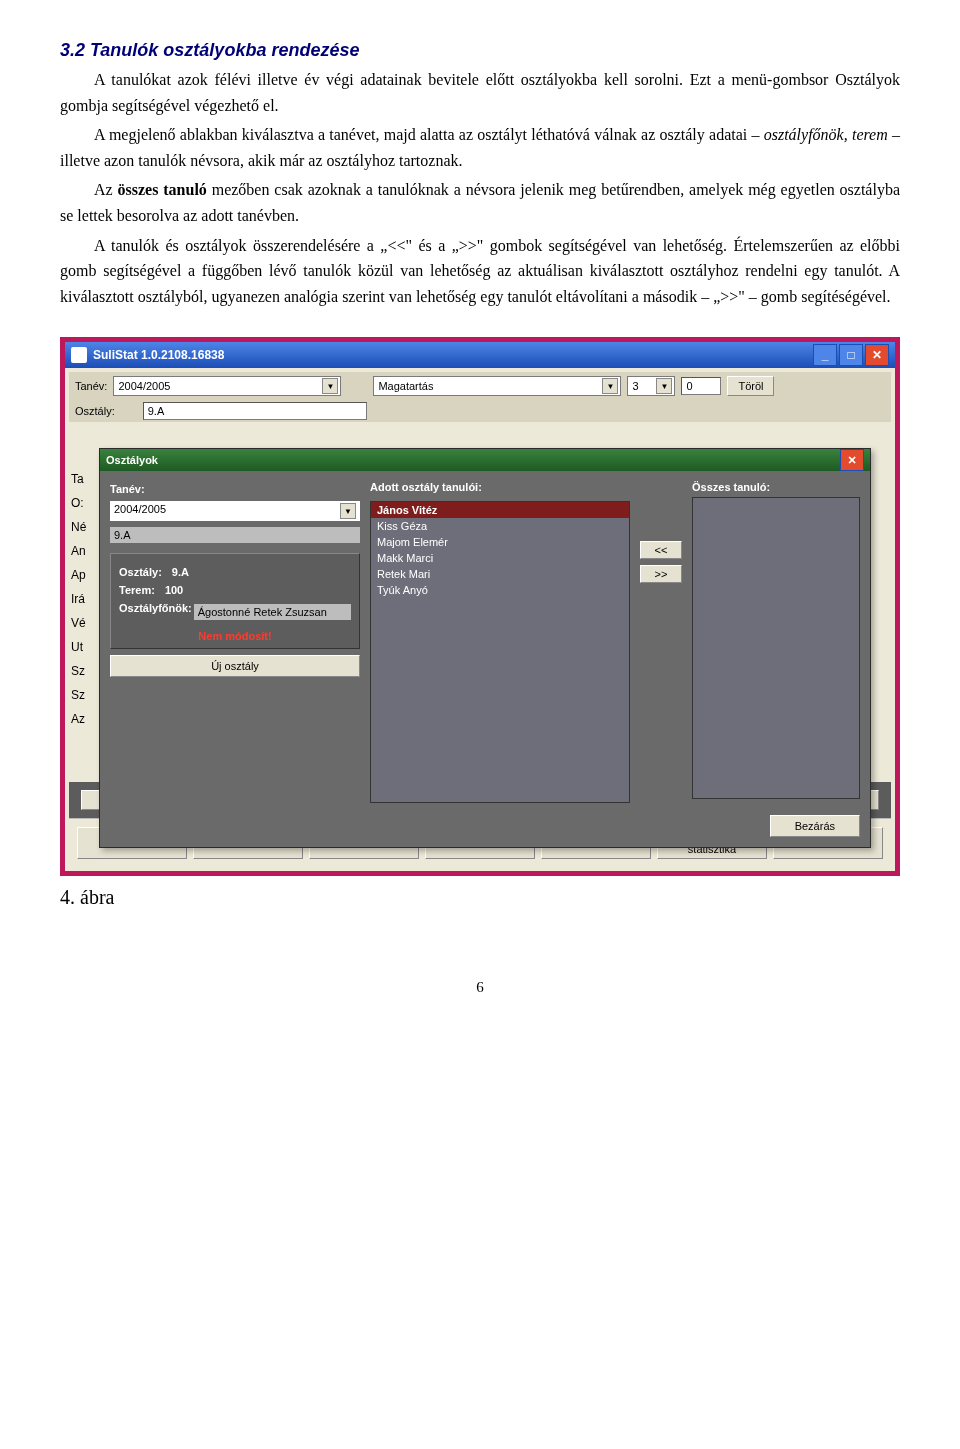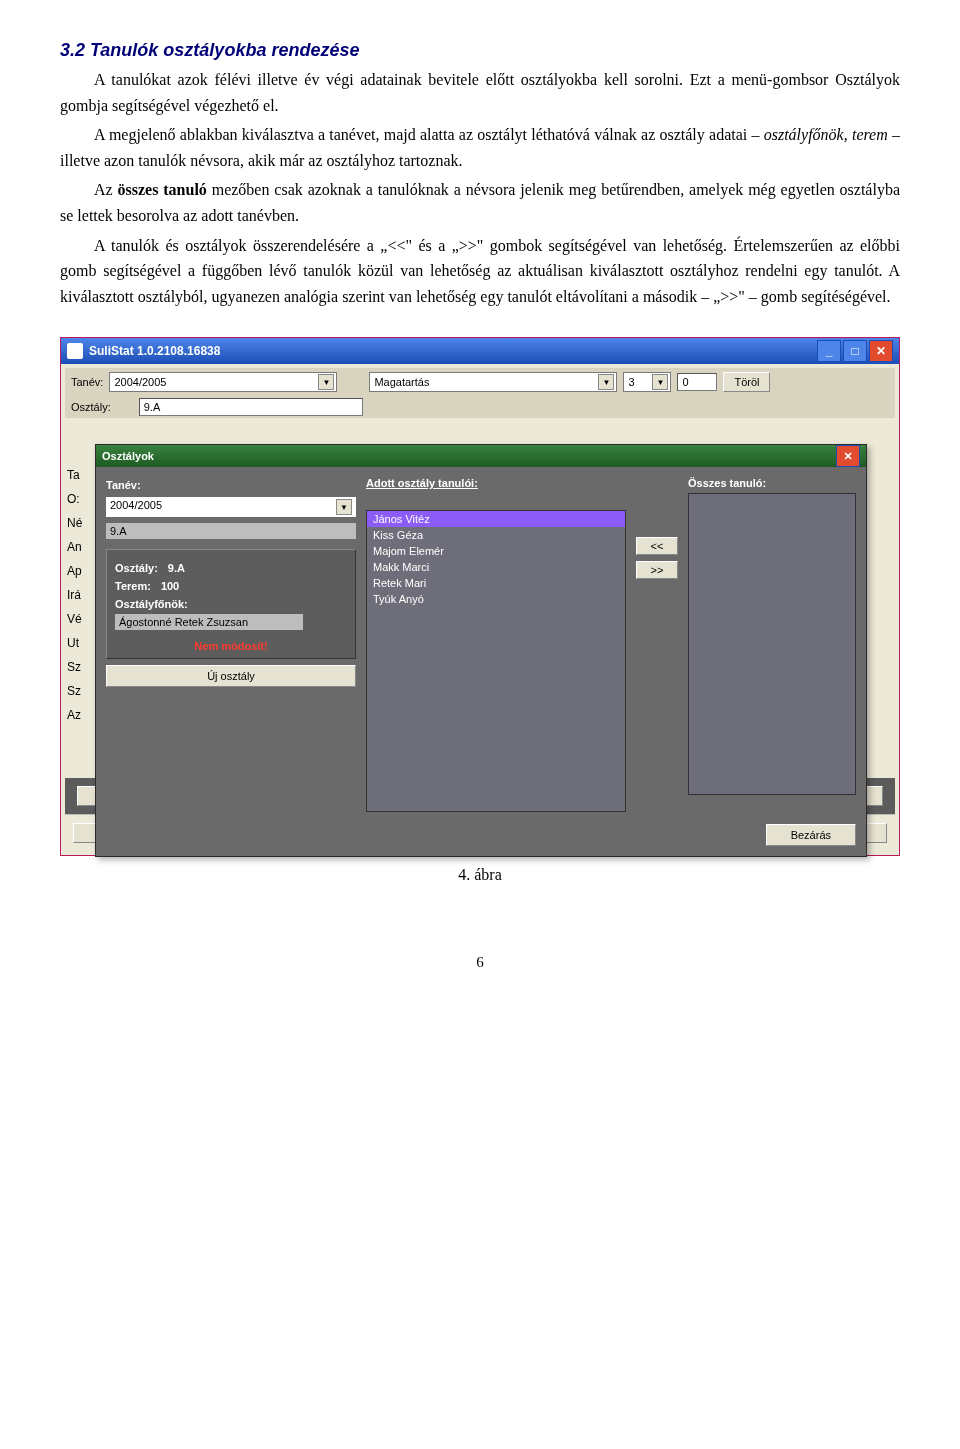--- a/index.html
+++ b/index.html
@@ -25,21 +25,21 @@
     line-height: 1.6;
     margin: 0 0 4px 0;
   }
   .indent { text-indent: 34px; }
   b { font-weight: bold; }
   i { }
 
   
   .shot {
     margin-top: 28px;
-    border: 1px solid #be185d;
+    border: 5px solid #be185d;
     background: #ece9d8;
     font-family: Tahoma, Arial, sans-serif;
     font-size: 11px;
     color: #000;
     position: relative;
   }
   .titlebar {
     background: linear-gradient(#4e85e8, #1b4db6);
     color: #fff;
     height: 26px;
@@ -120,24 +120,24 @@
   }
   .m-left .sel .arrow{background:#e6e2d1;border:1px solid #888;width:14px;height:14px;display:flex;align-items:center;justify-content:center;font-size:8px;color:#000;}
   .m-left .inner { background:#5d5d5d;border:1px solid #333;border-top-color:#888;border-left-color:#888;padding:6px 8px;margin-top:4px; }
   .kv { display:flex;gap:10px;margin:6px 0;color:#fff;}
   .kv b{font-weight:bold;}
   .ofn-input {background:#bdbdbd;color:#000;padding:2px 4px;margin-top:2px;display:block;width:180px;}
   .warn { color:#ff3b2e;font-weight:bold;text-align:center;margin:10px 0 0; }
   .uj-btn { background:#e6e2d1;color:#000;text-align:center;padding:4px;border:1px solid #888;border-top-color:#fff;border-left-color:#fff;margin-top:6px;}
 
   .m-mid { width:260px; }
-  .m-mid .lab { font-weight:bold;color:#fff;margin-bottom:21px;text-decoration:underline; }
+  .m-mid .lab { font-weight:bold;color:#fff;margin-bottom:8px; }
   .listbox { background:#6e6e7a;border:1px solid #333;height:300px;padding:0;color:#fff;overflow:hidden;}
   .listbox .item { padding:2px 6px; }
-  .listbox .item.sel { background:#8b5cf6;color:#fff; }
+  .listbox .item.sel { background:#7f1d1d;color:#fff;font-weight:bold; }
   .listbox .item + .item { border-top: none; }
 
   .m-btns { width:42px;display:flex;flex-direction:column;gap:6px;margin-top:60px; }
   .m-btns .btn3d { padding:2px 4px;color:#000; }
 
   .m-right { flex:1; }
   .m-right .lab { font-weight:bold;color:#fff;margin-bottom:4px; }
   .m-right .listbox { background:#6e6e7a; }
 
   .modal-footer { display:flex;justify-content:flex-end;padding:6px 10px 10px; }
@@ -148,21 +148,21 @@
     margin-top: 360px;
     background:#5c5c5c;
     padding:2px 6px;
   }
   .navrow { display:flex;gap:6px;justify-content:center;padding:6px;background:#5c5c5c; }
   .navrow .btn3d { flex:0 0 auto; min-width:110px;}
   .navrow .hozz { font-weight:bold; }
   .mainbtns { display:flex;gap:6px;padding:8px;background:#ece9d8;border-top:1px solid #bbb;}
   .mainbtns .btn3d { flex:1; }
 
-  .fig-caption { text-align:center;margin-top:10px;font-family:"Times New Roman",serif;font-size:16px; }
+  .fig-caption { text-align:left;margin-top:10px;font-family:"Times New Roman",serif;font-size:20px; }
   .pagenum { text-align:center;margin-top:70px;font-family:"Times New Roman",serif;font-size:15px; }
 </style>
 </head>
 <body>
 
 <div class="section-heading">3.2  Tanulók osztályokba rendezése</div>
 
 <p class="para indent">A tanulókat azok félévi illetve év végi adatainak bevitele előtt osztályokba kell sorolni. Ezt a menü-gombsor Osztályok gombja segítségével végezhető el.</p>
 
 <p class="para indent">
@@ -246,21 +246,21 @@
 
           <div class="inner">
             <div class="kv">
               <b>Osztály:</b>
               <b>9.A</b>
             </div>
             <div class="kv">
               <b>Terem:</b>
               <b>100</b>
             </div>
-            <div class="kv" style="flex-direction:column;gap:2px;">
+            <div class="kv" style="flex-direction:row;gap:2px;">
               <b>Osztályfőnök:</b>
               <span class="ofn-input">Ágostonné Retek Zsuzsan</span>
             </div>
             <div class="warn">Nem módosít!</div>
           </div>
           <div class="uj-btn">Új osztály</div>
         </div>
 
         <div class="m-mid">
           <div class="lab">Adott osztály tanulói:</div>

